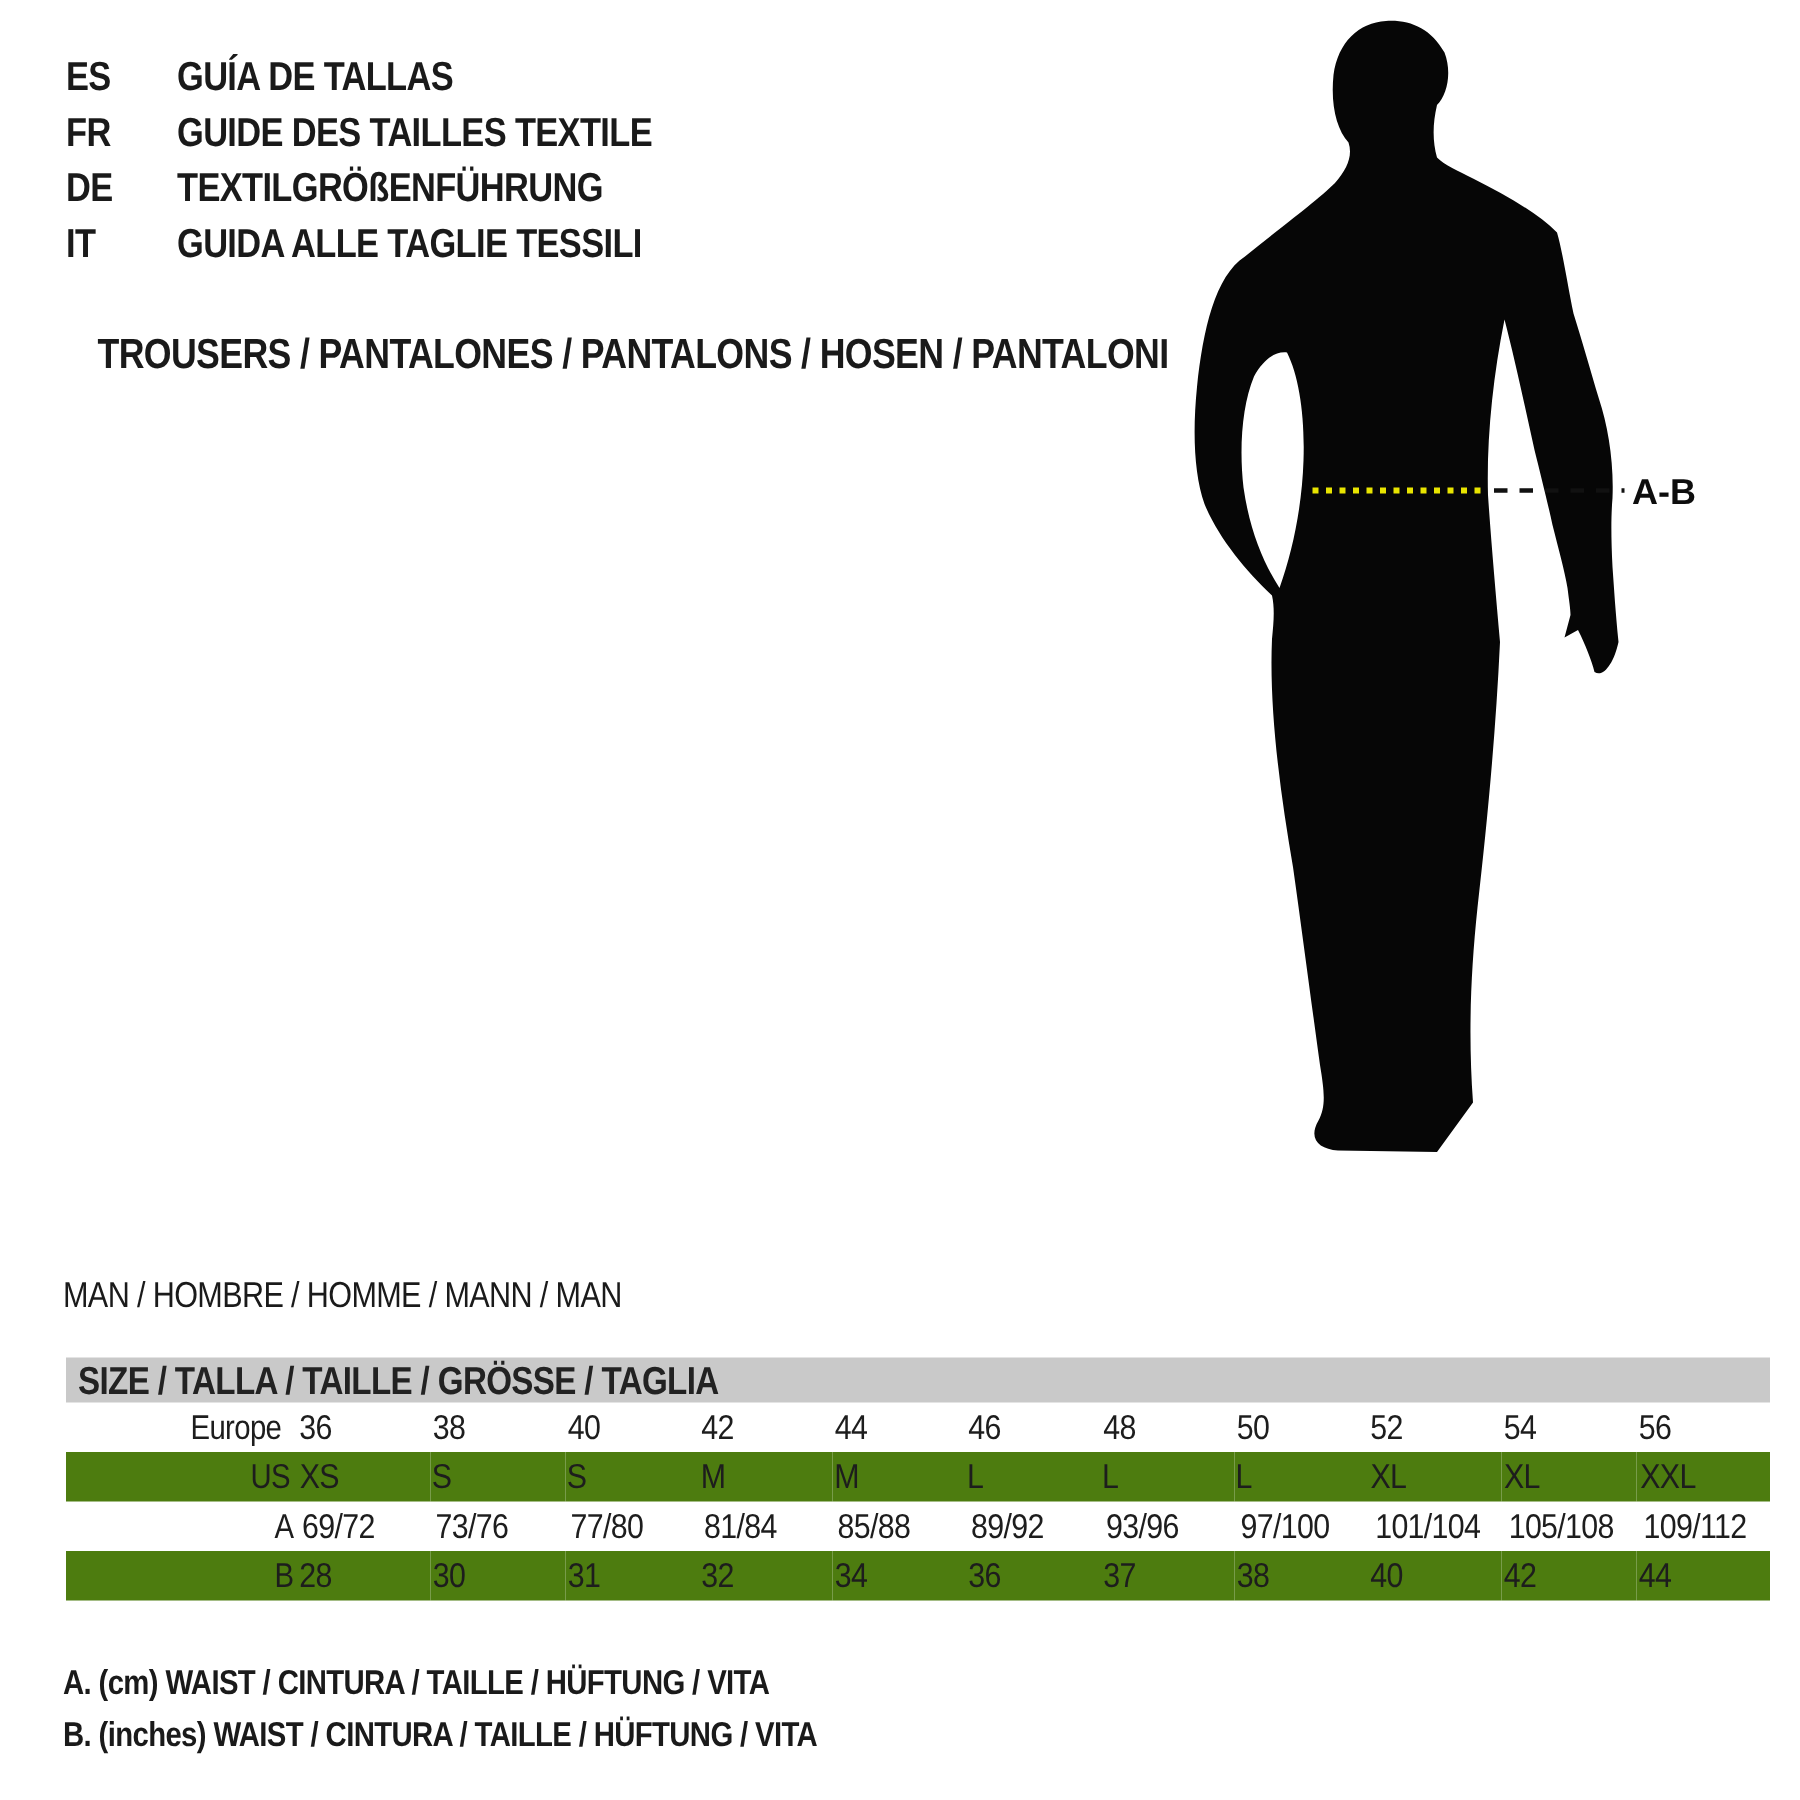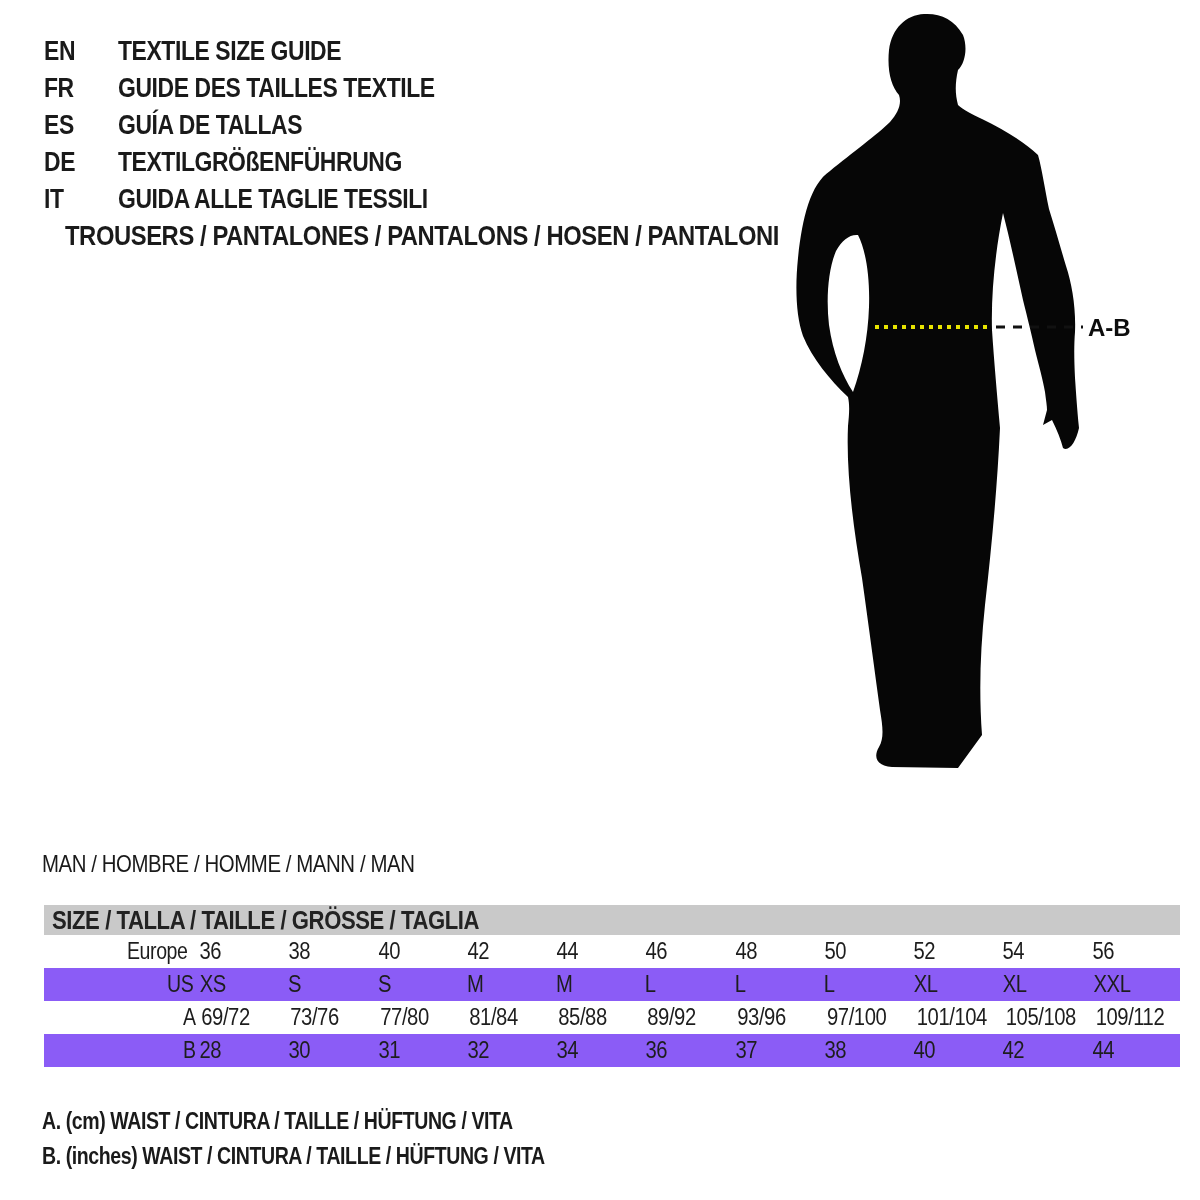--- a/index.html
+++ b/index.html
@@ -33,43 +33,39 @@
     font-size:24px;font-weight:normal;}
 
   
   .size-table-wrap{position:absolute;left:44px;top:905px;width:1136px;}
   .table-header{height:30px;background:#c9c9c9;line-height:31px;
     padding-left:8px;font-size:26px;font-weight:bold;color:#222;}
   table.size-table{width:100%;border-collapse:collapse;table-layout:fixed;}
   table.size-table td{height:33px;padding:0;text-align:left;
     font-size:23px;color:#1d1d1d;}
   table.size-table td.rowlabel{text-align:right;padding-left:8px;}
-  tr.alt{background:#8b5cf6;}
+  tr.alt{background:#4d7c0f;}
 
   
   .notes{position:absolute;left:42px;top:1104px;}
   .note-line{font-size:23px;font-weight:bold;height:35px;line-height:35px;}
 </style>
 </head>
 <body>
 
 <div class="page">
 
   <div class="lang-list">
     <div class="lang-row">
-      <span class="lang-code cond">EN</span>
-      <span class="lang-label cond">TEXTILE SIZE GUIDE</span>
+      <span class="lang-code cond">ES</span>
+      <span class="lang-label cond">GUÍA DE TALLAS</span>
     </div>
     <div class="lang-row">
       <span class="lang-code cond">FR</span>
       <span class="lang-label cond">GUIDE DES TAILLES TEXTILE</span>
-    </div>
-    <div class="lang-row">
-      <span class="lang-code cond">ES</span>
-      <span class="lang-label cond">GUÍA DE TALLAS</span>
     </div>
     <div class="lang-row">
       <span class="lang-code cond">DE</span>
       <span class="lang-label cond">TEXTILGRÖßENFÜHRUNG</span>
     </div>
     <div class="lang-row">
       <span class="lang-code cond">IT</span>
       <span class="lang-label cond">GUIDA ALLE TAGLIE TESSILI</span>
     </div>
   </div>

